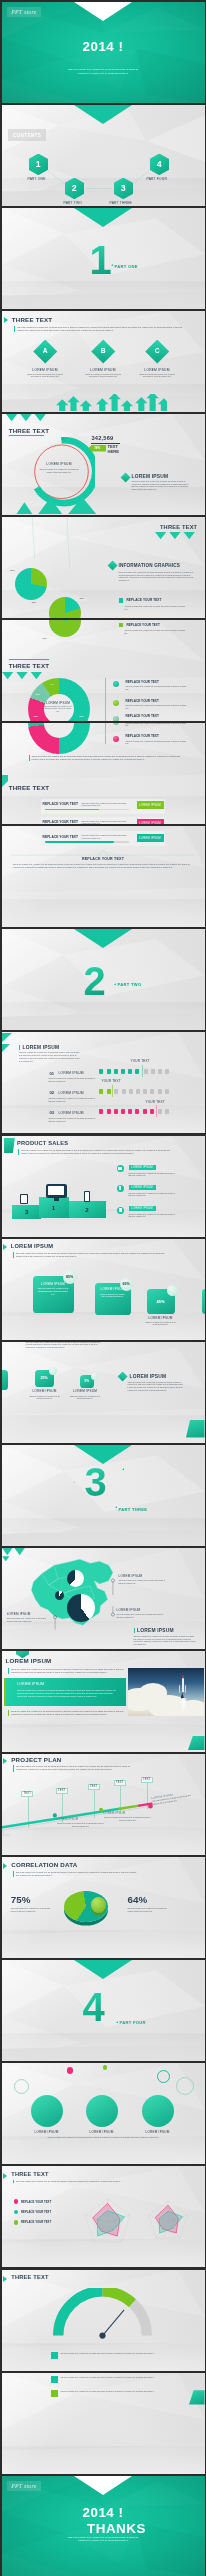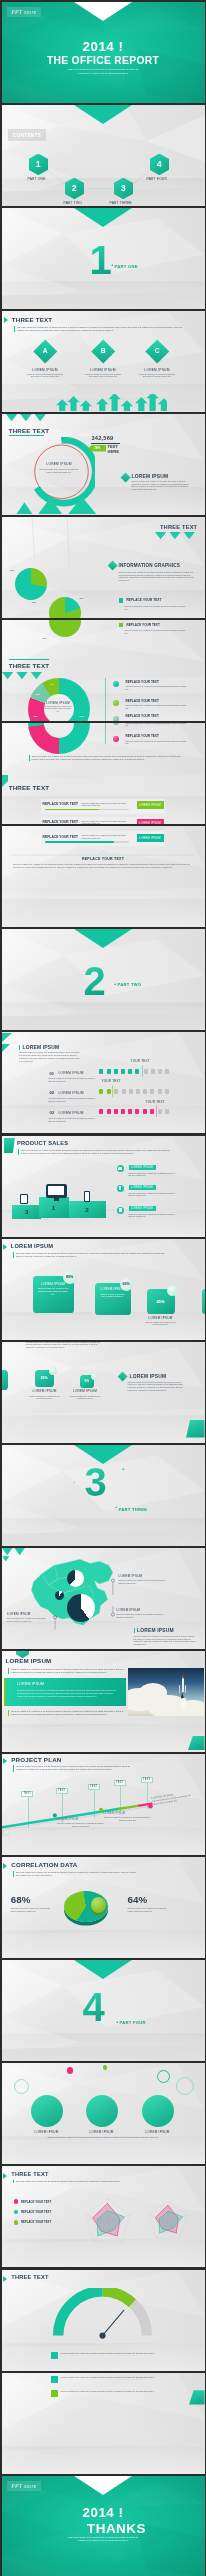--- a/index.html
+++ b/index.html
@@ -146,21 +146,20 @@
       <polygon points="200,60 300,10 394,55" fill="#ffffff" opacity=".05"></polygon>
       <polygon points="0,70 120,110 0,150" fill="#000000" opacity=".04"></polygon>
       <polygon points="120,110 260,90 230,170" fill="#ffffff" opacity=".04"></polygon>
       <polygon points="260,90 394,120 394,196 280,180" fill="#000000" opacity=".05"></polygon>
       <polygon points="0,150 160,196 0,196" fill="#ffffff" opacity=".04"></polygon>
     </svg>
       </div>
     <div class="notch-white"></div>
     <div class="wm">PPT store</div>
     <div class="center t-big" style="top:37px;">2014 !</div>
-    <div class="center t-sub" style="top:53px;">THE OFFICE REPORT</div>
     <div class="center t-micro" style="top:66px;">This is an example text, example text, go ahead and replace it, this is an</div>
     <div class="center t-micro" style="top:70px;">example text, example text, go ahead and replace it.</div>
   </div>
 
   <div class="slide">
     <div class="poly">
         <svg viewBox="0 0 394 196" preserveAspectRatio="none">
       <polygon points="0,0 110,40 0,90" fill="#ffffff" opacity=".6"></polygon>
       <polygon points="110,40 240,0 280,70" fill="#ffffff" opacity=".35"></polygon>
       <polygon points="280,70 394,20 394,110" fill="#ffffff" opacity=".5"></polygon>
@@ -818,21 +817,21 @@
         <svg viewBox="0 0 394 196" preserveAspectRatio="none">
       <polygon points="0,0 140,40 0,110" fill="#ffffff" opacity=".45"></polygon>
       <polygon points="140,40 340,0 394,90" fill="#ffffff" opacity=".28"></polygon>
       <polygon points="0,150 394,140 394,196 0,196" fill="#ffffff" opacity=".25"></polygon>
     </svg>
       </div>
     <div class="arrow-left" style="left:1.5px;top:6.2px;"></div>
     <div class="hd" style="left:9.8px;top:4.1px;font-size:6.2px;">CORRELATION DATA</div>
     <div class="body-txt b" style="left:11.3px;top:14px;width:124px;">This is an example text, example text, go ahead and replace it, this is an example text, example text, go ahead and replace it, this is an example text, example text, go ahead and replace it.</div>
 
-    <div style="position:absolute;left:9.3px;top:37px;font-size:9.8px;font-weight:bold;color:#2e4053;">68%</div>
+    <div style="position:absolute;left:9.3px;top:37px;font-size:9.8px;font-weight:bold;color:#2e4053;">75%</div>
     <div class="tiny" style="position:absolute;left:9.3px;top:50px;width:40px;">This is an example text, example text, go ahead and replace it, this is an example text.</div>
 
     <div style="position:absolute;left:62px;top:31px;width:46px;height:40px;">
       <div style="position:absolute;left:0;top:3.1px;width:44px;height:31px;border-radius:50%;background:conic-gradient(from -10deg,#0fae90 0 62%,#7ac520 62% 100%);box-shadow:0 3.6px 0 #0a7d66;"></div>
       <div style="position:absolute;left:27px;top:9.3px;width:15.5px;height:15.5px;border-radius:50%;background:radial-gradient(circle at 35% 30%,#b5e45f,#6fae1c);box-shadow:0 2.1px 0 #5d9116;"></div>
     </div>
 
     <div style="position:absolute;left:126px;top:37px;font-size:9.8px;font-weight:bold;color:#2e4053;">64%</div>
     <div class="tiny" style="position:absolute;left:126px;top:50px;width:43px;">This is an example text, example text, go ahead and replace it, this is an example text.</div>
   </div>

